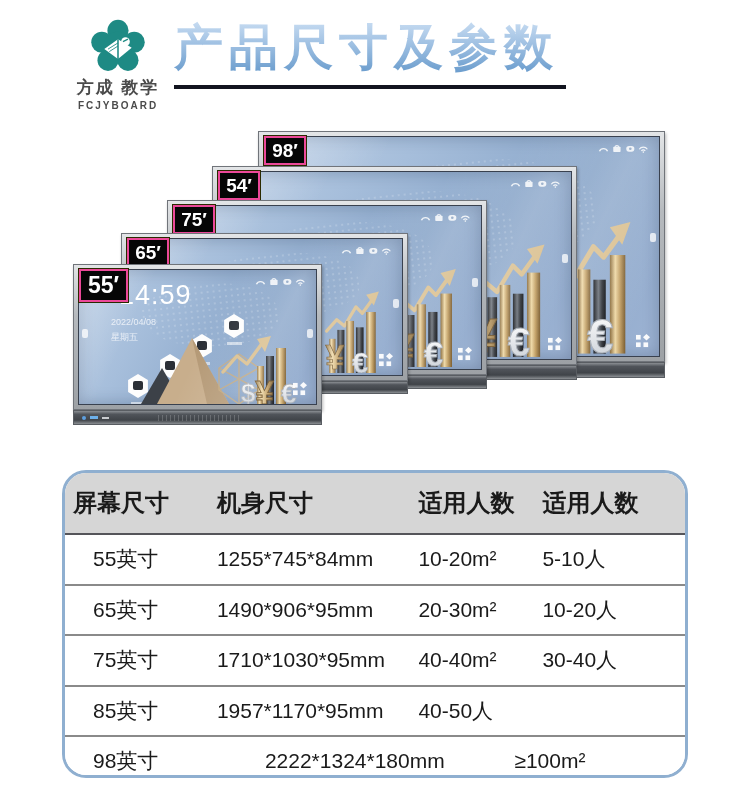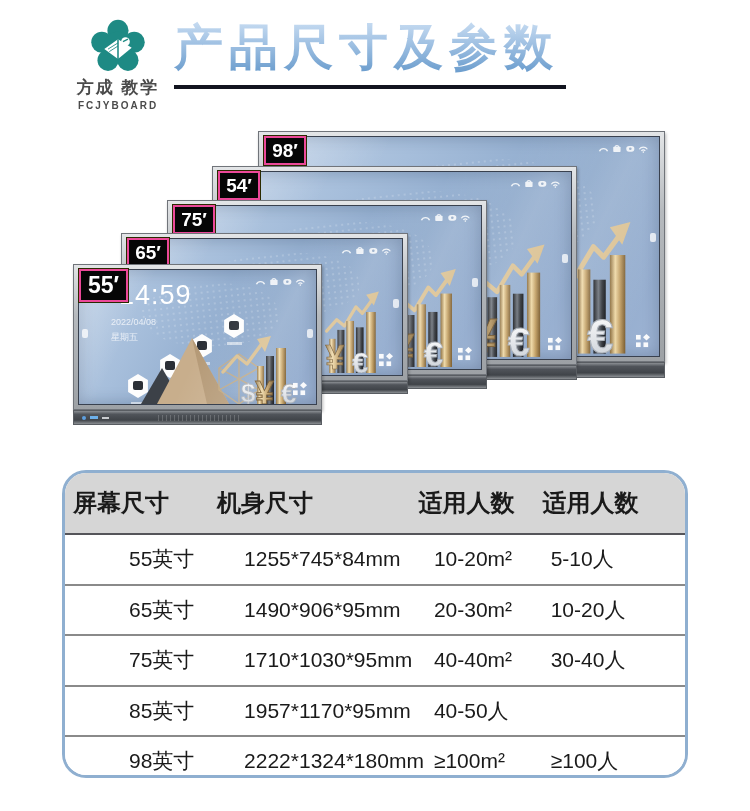--- a/index.html
+++ b/index.html
@@ -81,22 +81,22 @@
   .hex-lab{position:absolute;width:15px;height:2.5px;background:rgba(255,255,255,.55);}
   .lab-1{left:52px;top:132px;} .lab-2{left:84px;top:112px;} .lab-3{left:116px;top:92px;} .lab-4{left:148px;top:72px;}
   .home-scene{position:absolute;left:56px;bottom:0;width:176px;height:78px;}
 
   
   .spec-table{position:absolute;left:62px;top:470px;width:626px;height:308px;box-sizing:border-box;
     border:3px solid #8fafd0;border-radius:24px;overflow:hidden;background:#fff;}
   .thead{display:grid;grid-template-columns:24.5% 32.5% 20% 23%;height:60px;align-items:center;
     background:#d6d6d6;border-bottom:2px solid #55555a;font-size:24px;font-weight:bold;}
   .trow{display:grid;grid-template-columns:24.5% 32.5% 20% 23%;height:48.5px;align-items:center;
-    font-size:21px;border-bottom:2px solid #8a8a8a;background:#fff;padding-left:36px;}
-  .trow:last-child{border-bottom:none;}
+    font-size:21px;border-bottom:2px solid #8a8a8a;background:#fff;}
+  .trow:last-child{border-bottom:none;gap:48px;}
   .tc{white-space:nowrap;}
   .thead .c1{text-align:left;padding-left:8px;}
   .trow  .c1{text-align:left;padding-left:28px;}
 
   .hidden-defs{position:absolute;width:0;height:0;overflow:hidden;}
 </style>
 </head>
 <body>
 
 <svg class="hidden-defs" aria-hidden="true">

